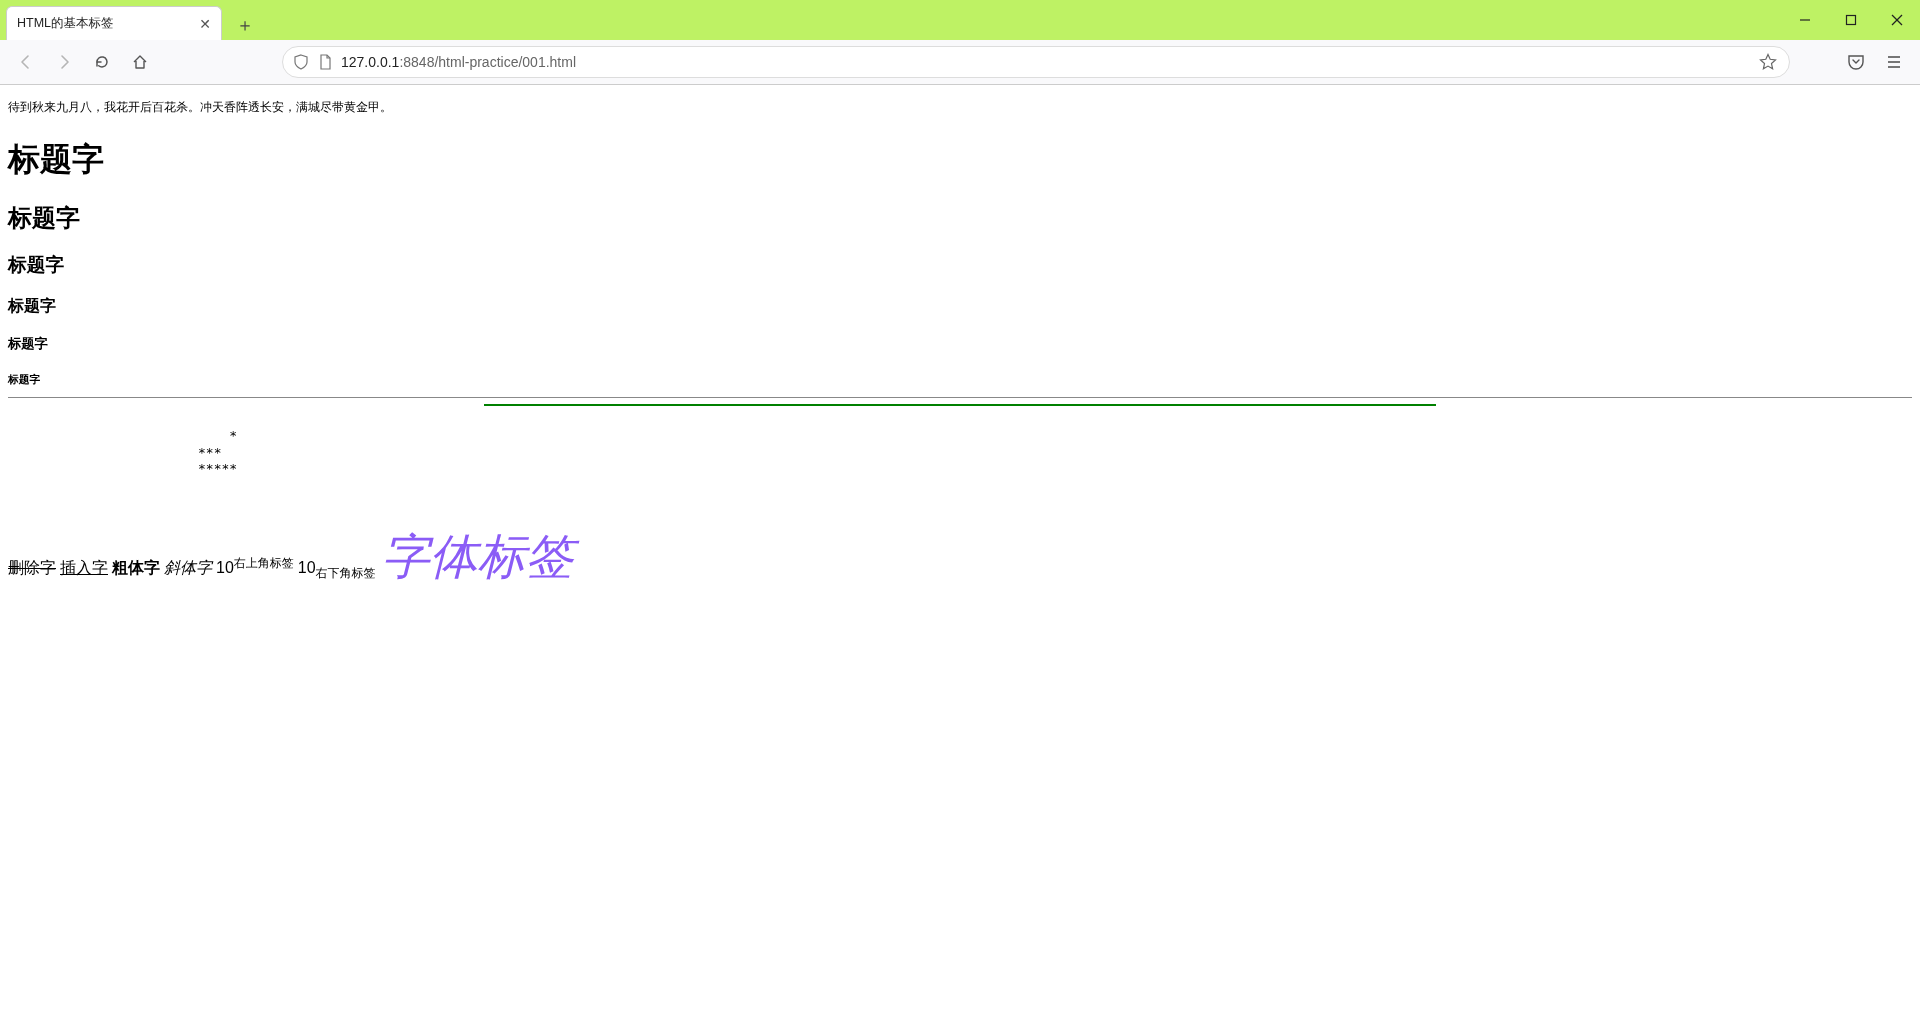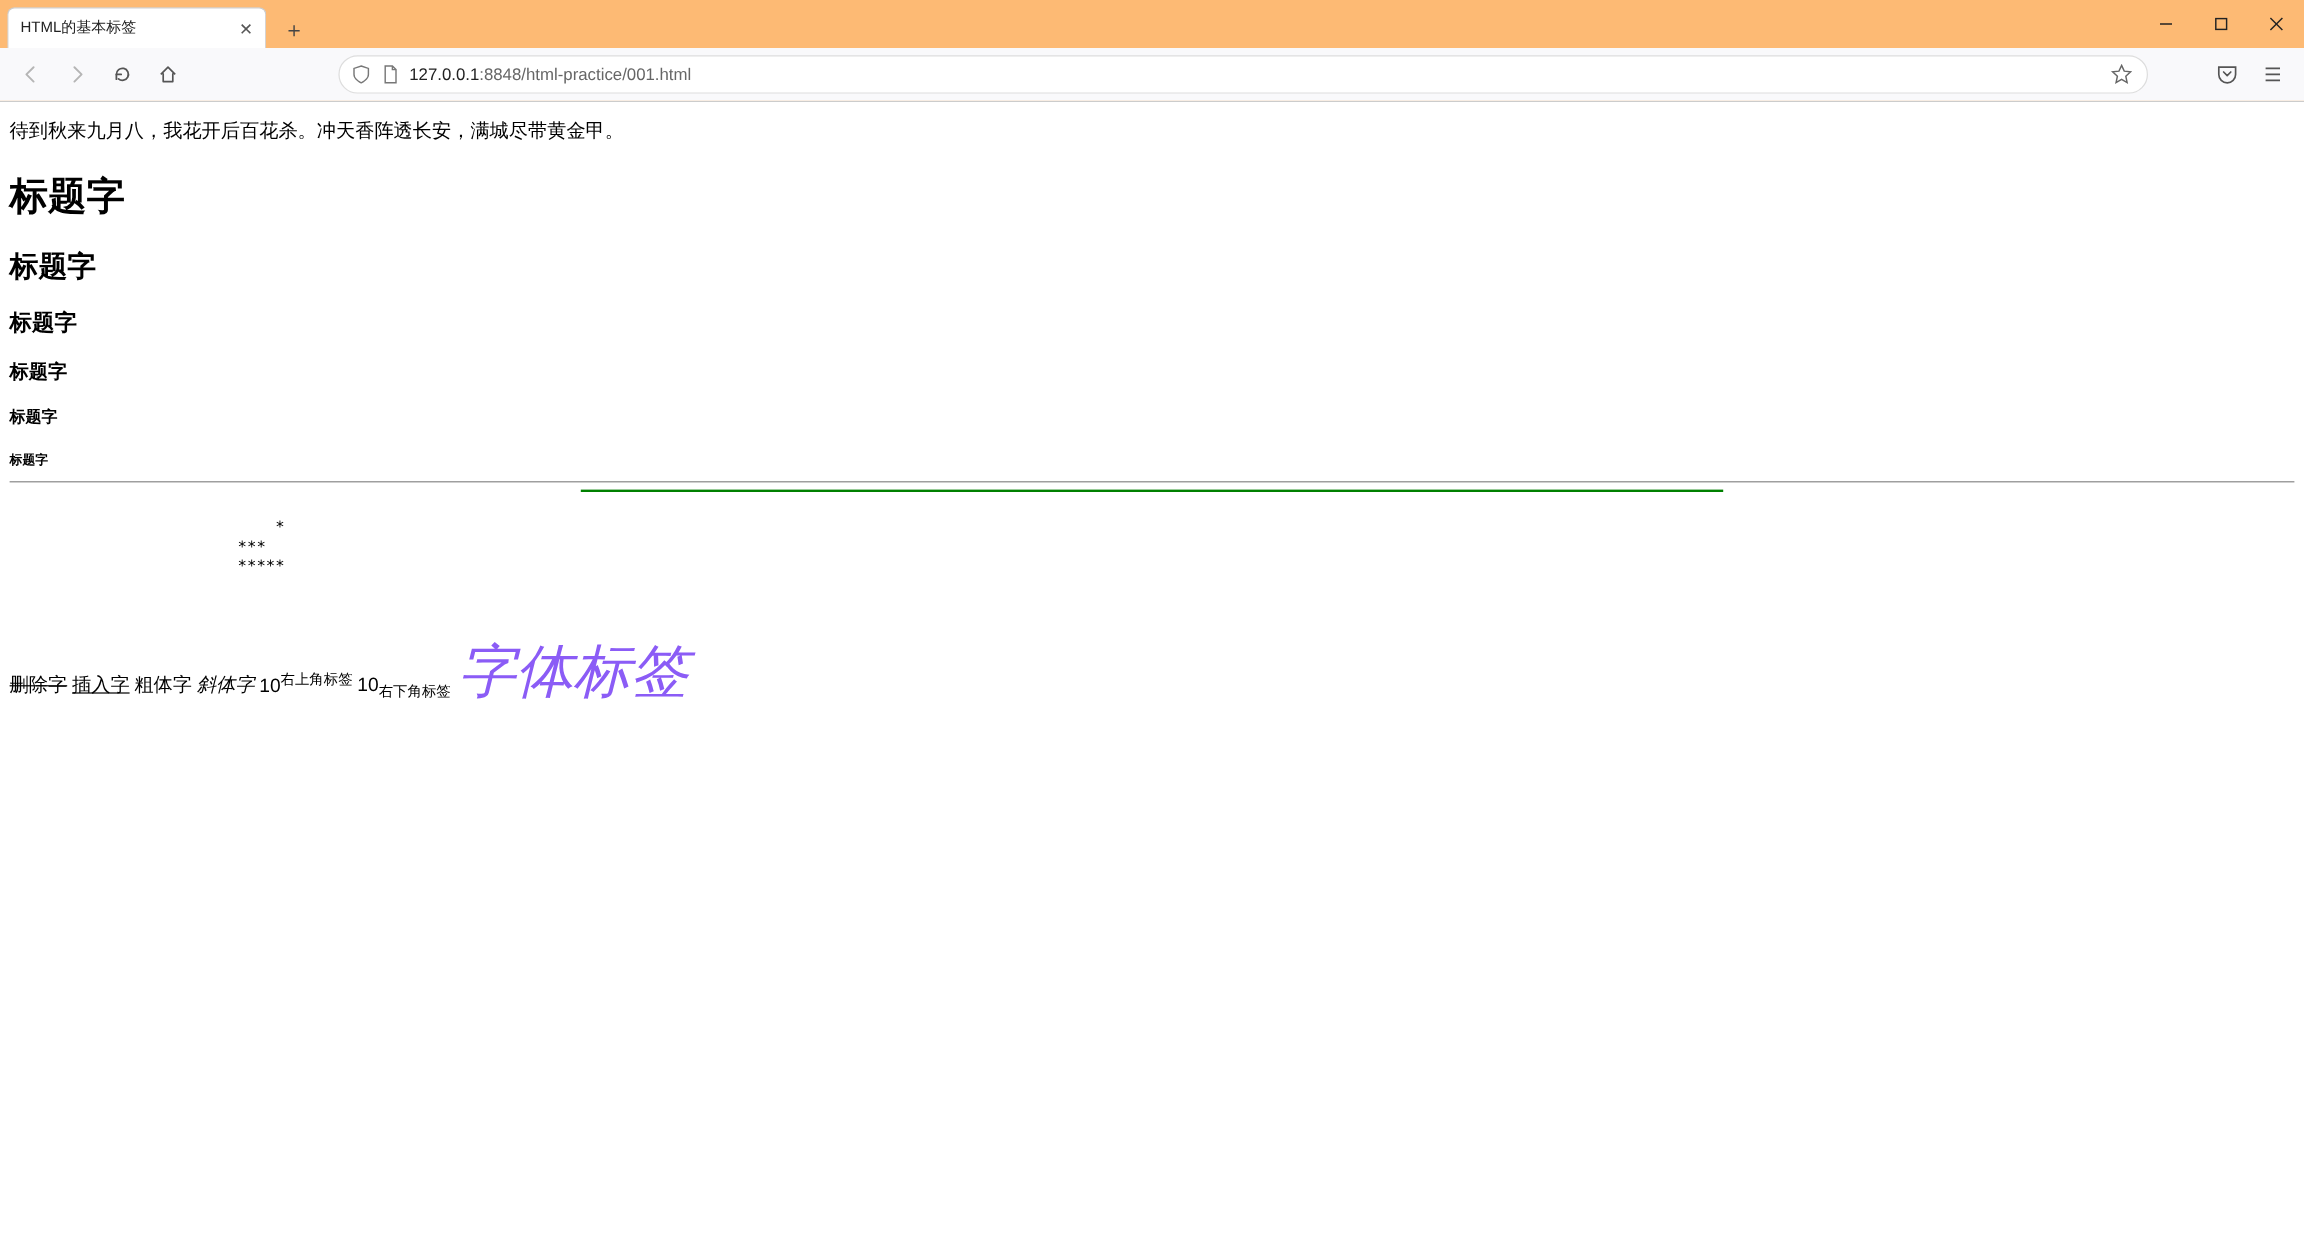--- a/index.html
+++ b/index.html
@@ -5,21 +5,21 @@
     * { margin: 0; padding: 0; box-sizing: border-box; }
     body {
       font-family: "Microsoft YaHei", "SimSun", Arial, sans-serif;
       background: #fff;
       width: 1920px;
       height: 1030px;
       overflow: hidden;
     }
     
     .chrome {
-      background: #fdba74;
+      background: #bef264;
       border-bottom: 1px solid #ccc;
     }
     .tab-strip {
       display: flex;
       align-items: flex-end;
       height: 40px;
       padding: 4px 6px 0 6px;
     }
     .tab {
       background: #fff;
@@ -100,21 +100,21 @@
       border-radius: 4px; cursor: pointer; color: #555;
     }
     .tool-btn svg { width: 18px; height: 18px; }
 
     
     .page {
       padding: 8px;
       font-size: 16px;
       color: #000;
     }
-    .poem { margin: 6px 0; font-size: 16px; }
+    .poem { margin: 6px 0; font-size: 12px; }
     .h1 { font-size: 32px; font-weight: 700; margin: 22px 0 10px; }
     .h2 { font-size: 24px; font-weight: 700; margin: 20px 0 10px; }
     .h3 { font-size: 18.7px; font-weight: 700; margin: 18px 0 10px; }
     .h4 { font-size: 16px;   font-weight: 700; margin: 18px 0 10px; }
     .h5 { font-size: 13.3px; font-weight: 700; margin: 18px 0 10px; }
     .h6 { font-size: 10.7px; font-weight: 700; margin: 20px 0 10px; }
     .para { margin-top: 16px; font-size: 16px; line-height: 1.4; }
     hr.hr1 { border: none; border-top: 1px solid #888; margin: 8px 0 0 0; }
     hr.hr2 {
       border: none;
@@ -133,21 +133,21 @@
     .styled-line {
       margin-top: 40px;
       font-size: 16px;
       display: flex;
       align-items: baseline;
       flex-wrap: wrap;
       gap: 4px;
     }
     .del-text { text-decoration: line-through; }
     .ins-text { text-decoration: underline; }
-    .bold-text { font-weight: 400; margin-top: 22px; }
+    .bold-text { font-weight: 700; margin-top: 22px; }
     .italic-text { font-style: italic; }
     .sup-text { font-size: 12px; vertical-align: super; text-align: right; }
     .sub-text { font-size: 12px; vertical-align: sub; }
     .font-big {
       color: #8b5cf6;
       font-family: "KaiTi","STKaiti","SimSun",serif;
       font-size: 48px;
       line-height: 1;
       margin-left: 2px;
       font-style: italic;

